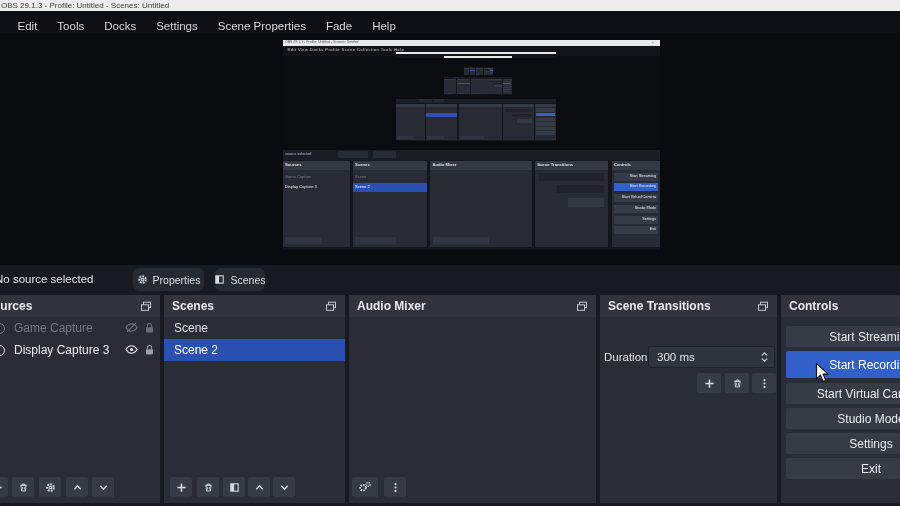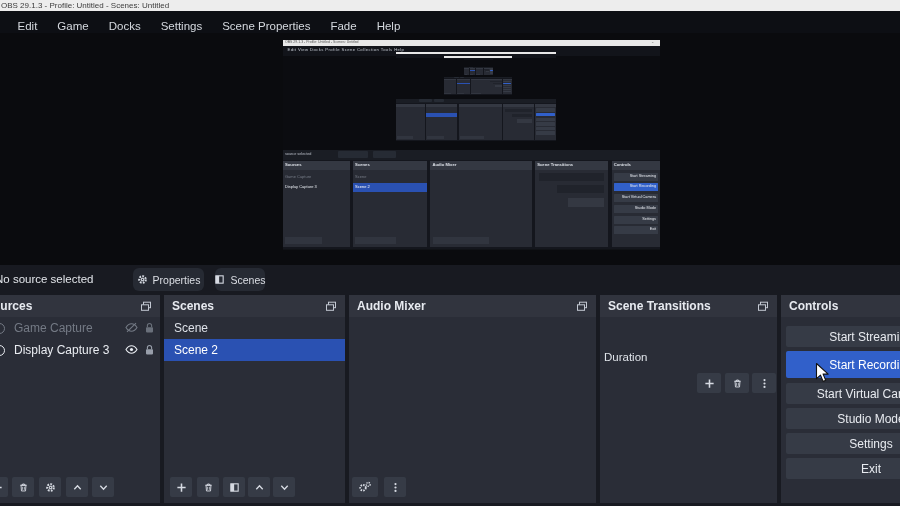--- a/index.html
+++ b/index.html
@@ -112,21 +112,21 @@
 </head>
 <body>
 
 <div id="titlebar">
   <span class="t">OBS 29.1.3 - Profile: Untitled - Scenes: Untitled</span>
 </div>
 
 <div id="menubar">
     <span class="menu-item clipped">File</span>
     <span class="menu-item">Edit</span>
-    <span class="menu-item">Game</span>
+    <span class="menu-item">Tools</span>
     <span class="menu-item">Docks</span>
     <span class="menu-item">Settings</span>
     <span class="menu-item">Scene Properties</span>
     <span class="menu-item">Fade</span>
     <span class="menu-item">Help</span>
   </div>
 
 <div id="preview">
     <div class="mini lvl0">
       <div class="m-title">
@@ -484,20 +484,29 @@
     <div class="dock-h">
       <span class="dock-title">Scene Transitions</span>
       <span class="popout">
         <svg width="12" height="11" viewBox="0 0 12 11">
             <rect x="3.5" y="1.2" width="7" height="5.5" fill="none" stroke="#c3c8d2" stroke-width="1"></rect>
             <rect x="1.5" y="3.8" width="7" height="5.5" fill="#31343e" stroke="#c3c8d2" stroke-width="1"></rect>
           </svg>
       </span>
     </div>
     <span class="dur-label">Duration</span>
+    <div class="spinner">
+      <span>300 ms</span>
+      <span class="ud">
+        <svg width="9" height="14" viewBox="0 0 10 14">
+            <path d="M2 5.3L5 2.4l3 2.9" fill="none" stroke="#c3c8d2" stroke-width="1.3"></path>
+            <path d="M2 8.7l3 2.9 3-2.9" fill="none" stroke="#c3c8d2" stroke-width="1.3"></path>
+          </svg>
+      </span>
+    </div>
     <div class="abs-btn" id="tr-add">
       <svg width="11" height="11" viewBox="0 0 12 12">
           <path d="M6 1.5v9M1.5 6h9" stroke="#d6dae2" stroke-width="1.7"></path>
         </svg>
     </div>
     <div class="abs-btn" id="tr-remove">
       <svg width="11" height="11" viewBox="0 0 12 12">
           <path d="M2.5 3.5h7M5 3.5V2.2h2v1.3" fill="none" stroke="#d6dae2" stroke-width="1"></path>
           <path d="M3.3 3.5l.5 6.3h4.4l.5-6.3z" fill="none" stroke="#d6dae2" stroke-width="1"></path>
           <path d="M5 5.2v3.3M7 5.2v3.3" stroke="#d6dae2" stroke-width=".8"></path>

